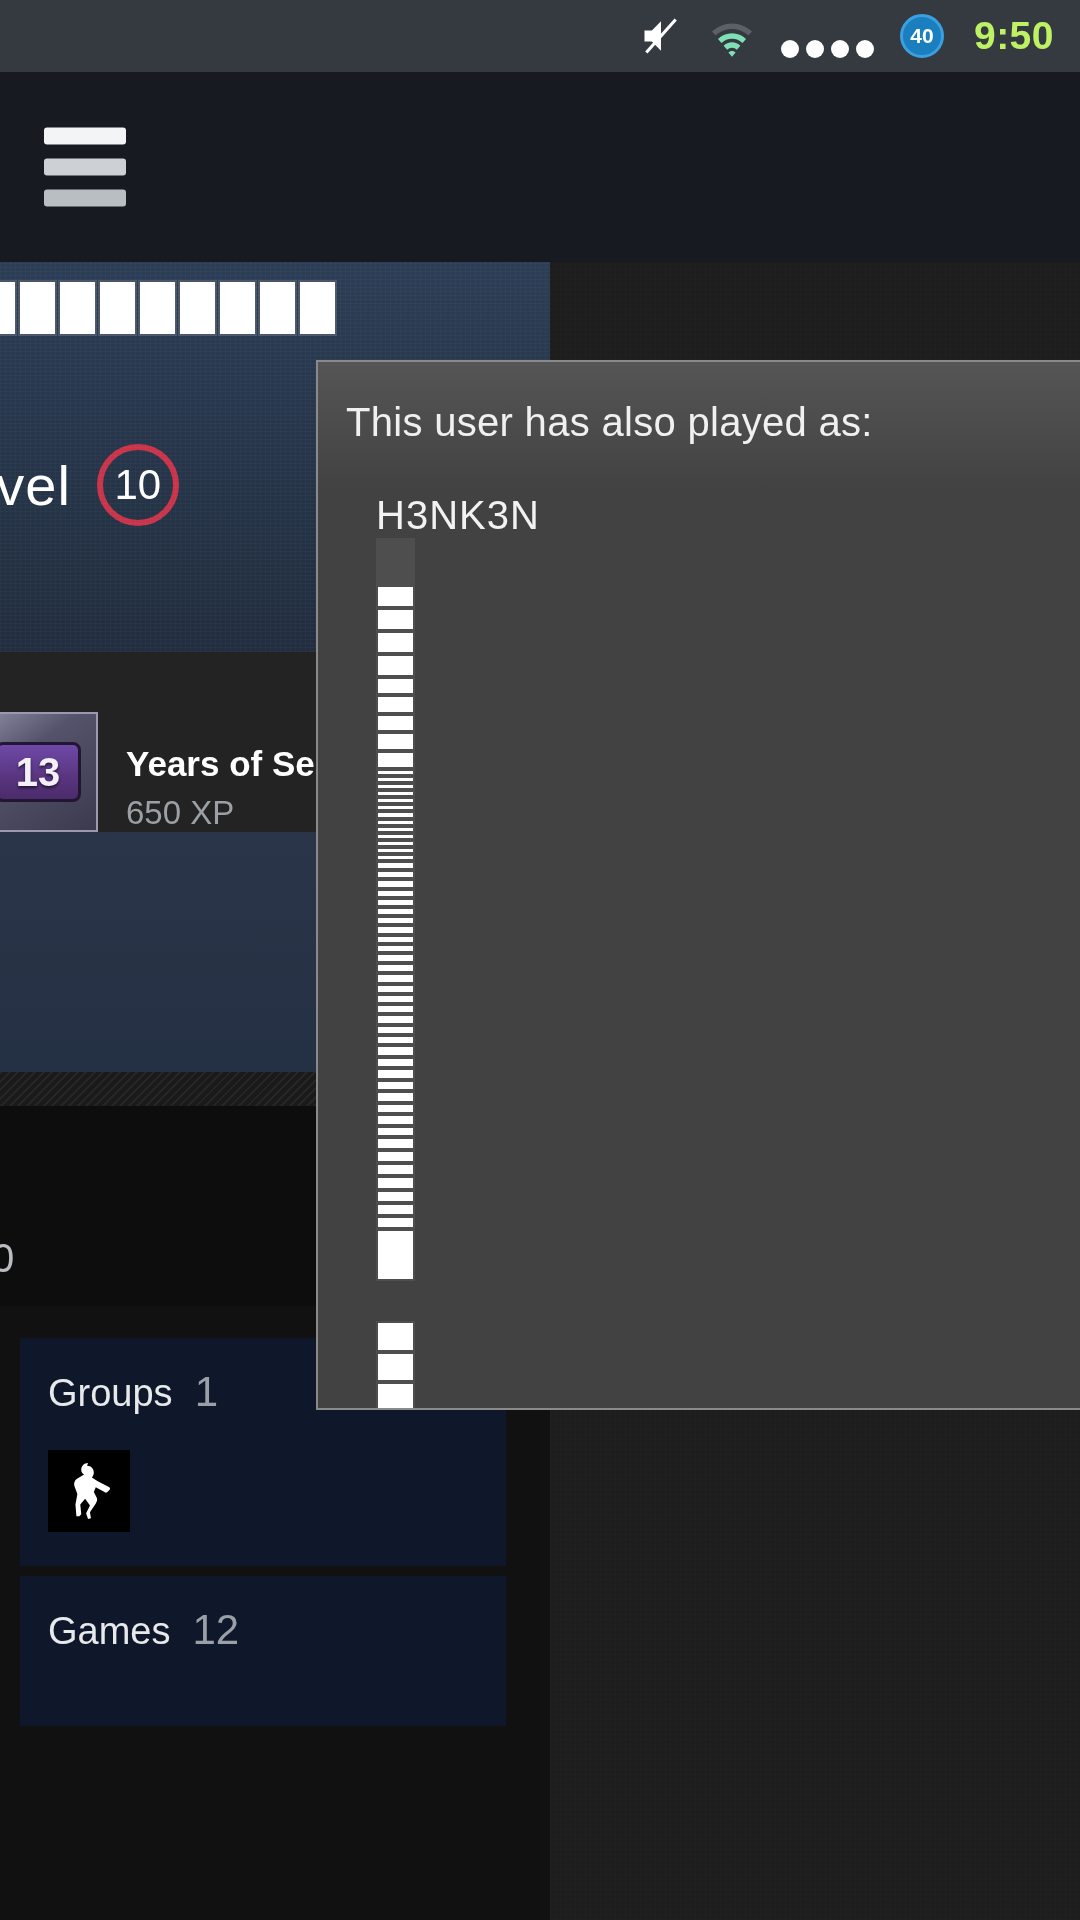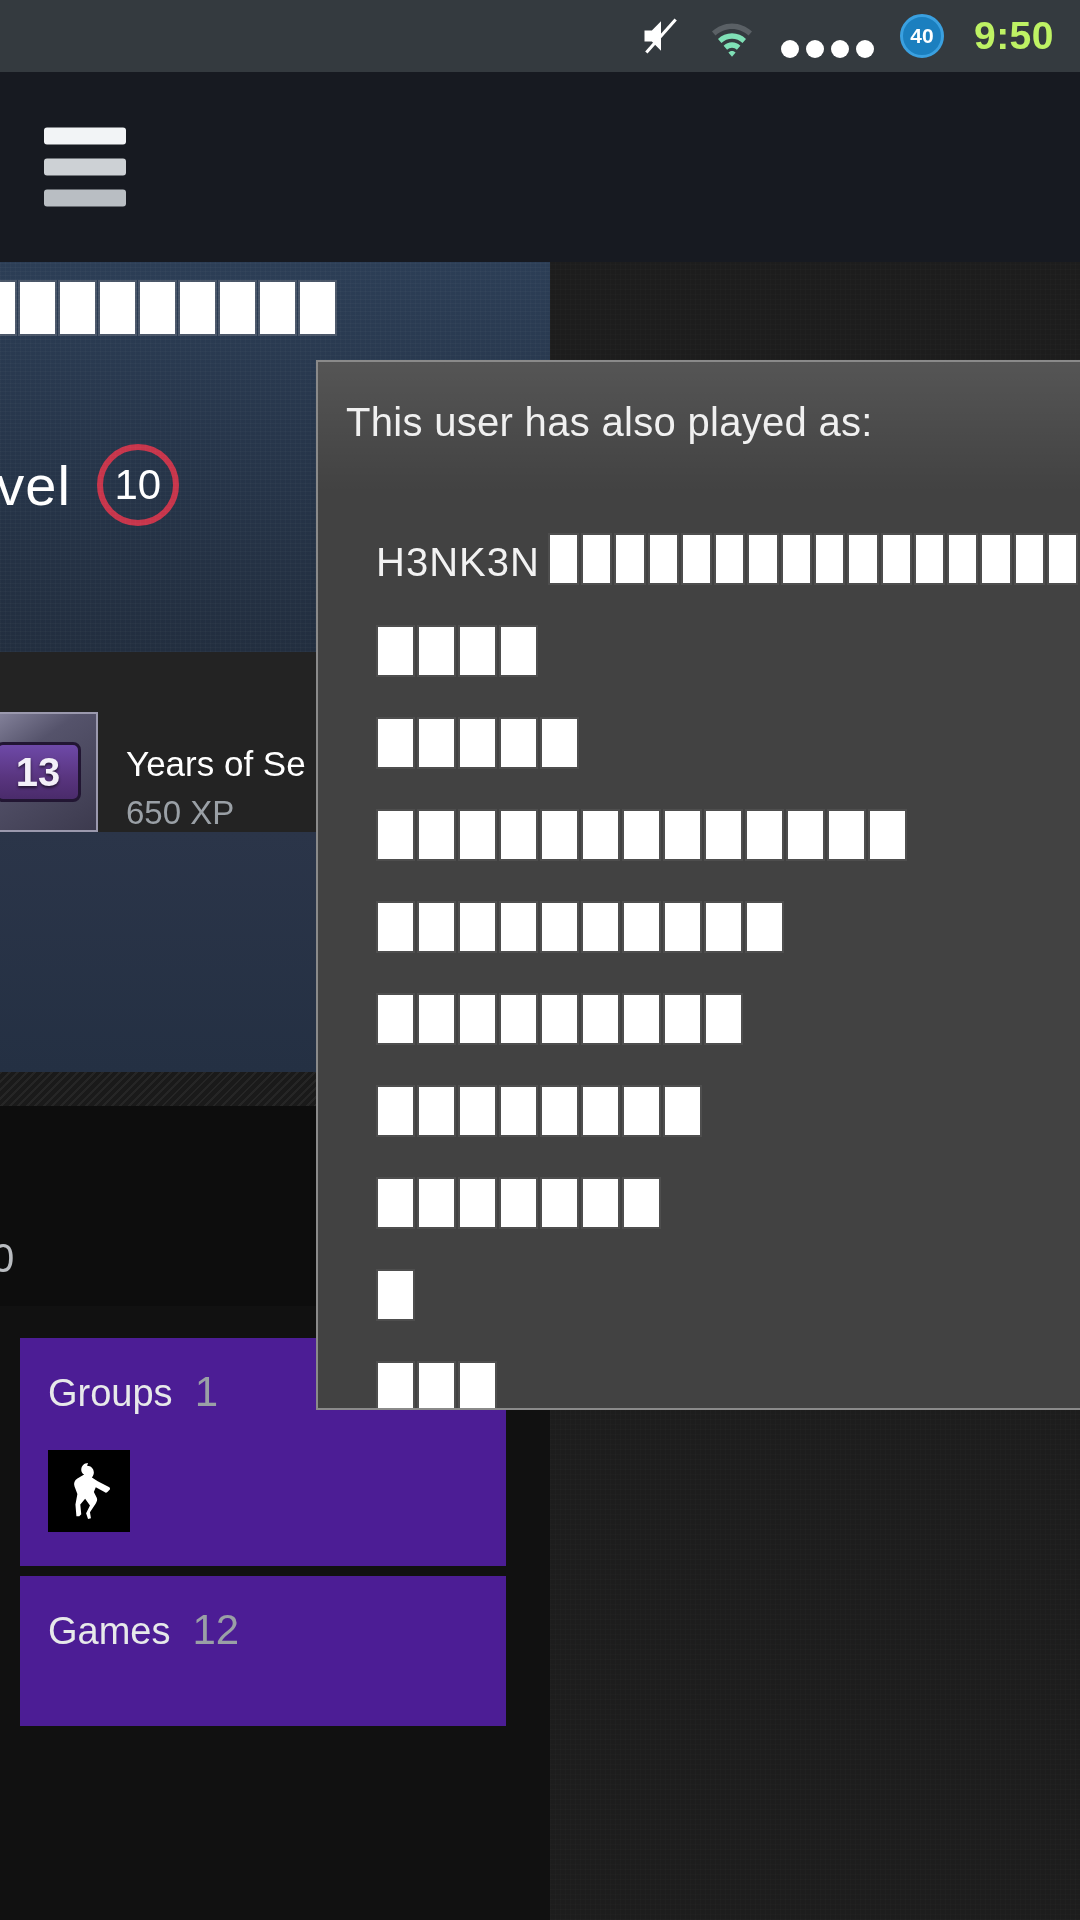--- a/index.html
+++ b/index.html
@@ -230,21 +230,21 @@
     box-sizing: border-box;
     text-shadow: 0 2px 3px rgba(0,0,0,.6);
   }
   .badge-meta {
     margin-left: 28px;
     min-width: 0;
   }
   .badge-title {
     color: #ffffff;
     font-size: 35px;
-    font-weight: 400;
+    font-weight: 700;
     white-space: nowrap;
   }
   .badge-xp {
     color: #9aa0a6;
     font-size: 33px;
     font-weight: 300;
     margin-top: 10px;
   }
 
   
@@ -305,21 +305,21 @@
 
   
   .side-cards {
     position: absolute;
     left: 20px;
     top: 1338px;
     width: 486px;
     z-index: 20;
   }
   .side-card {
-    background: #4c1d95;
+    background: #0f172a;
     margin-bottom: 10px;
     box-sizing: border-box;
     padding: 30px 0 30px 28px;
   }
   .card-head {
     display: flex;
     align-items: baseline;
     gap: 22px;
   }
   .card-label {
@@ -374,21 +374,22 @@
     padding: 38px 16px 0 28px;
     letter-spacing: 0.3px;
   }
   .alias-list {
     position: relative;
     padding: 48px 0 0 58px;
   }
   .alias-row {
     height: 92px;
     display: flex;
-    align-items: flex-end;
+    align-items: flex-start;
+    flex-direction: column;
   }
   .alias-name {
     color: #f2f2f2;
     font-size: 40px;
     font-weight: 300;
     letter-spacing: 1px;
     margin-right: 8px;
     white-space: nowrap;
   }
   .alias-row .tofu {

